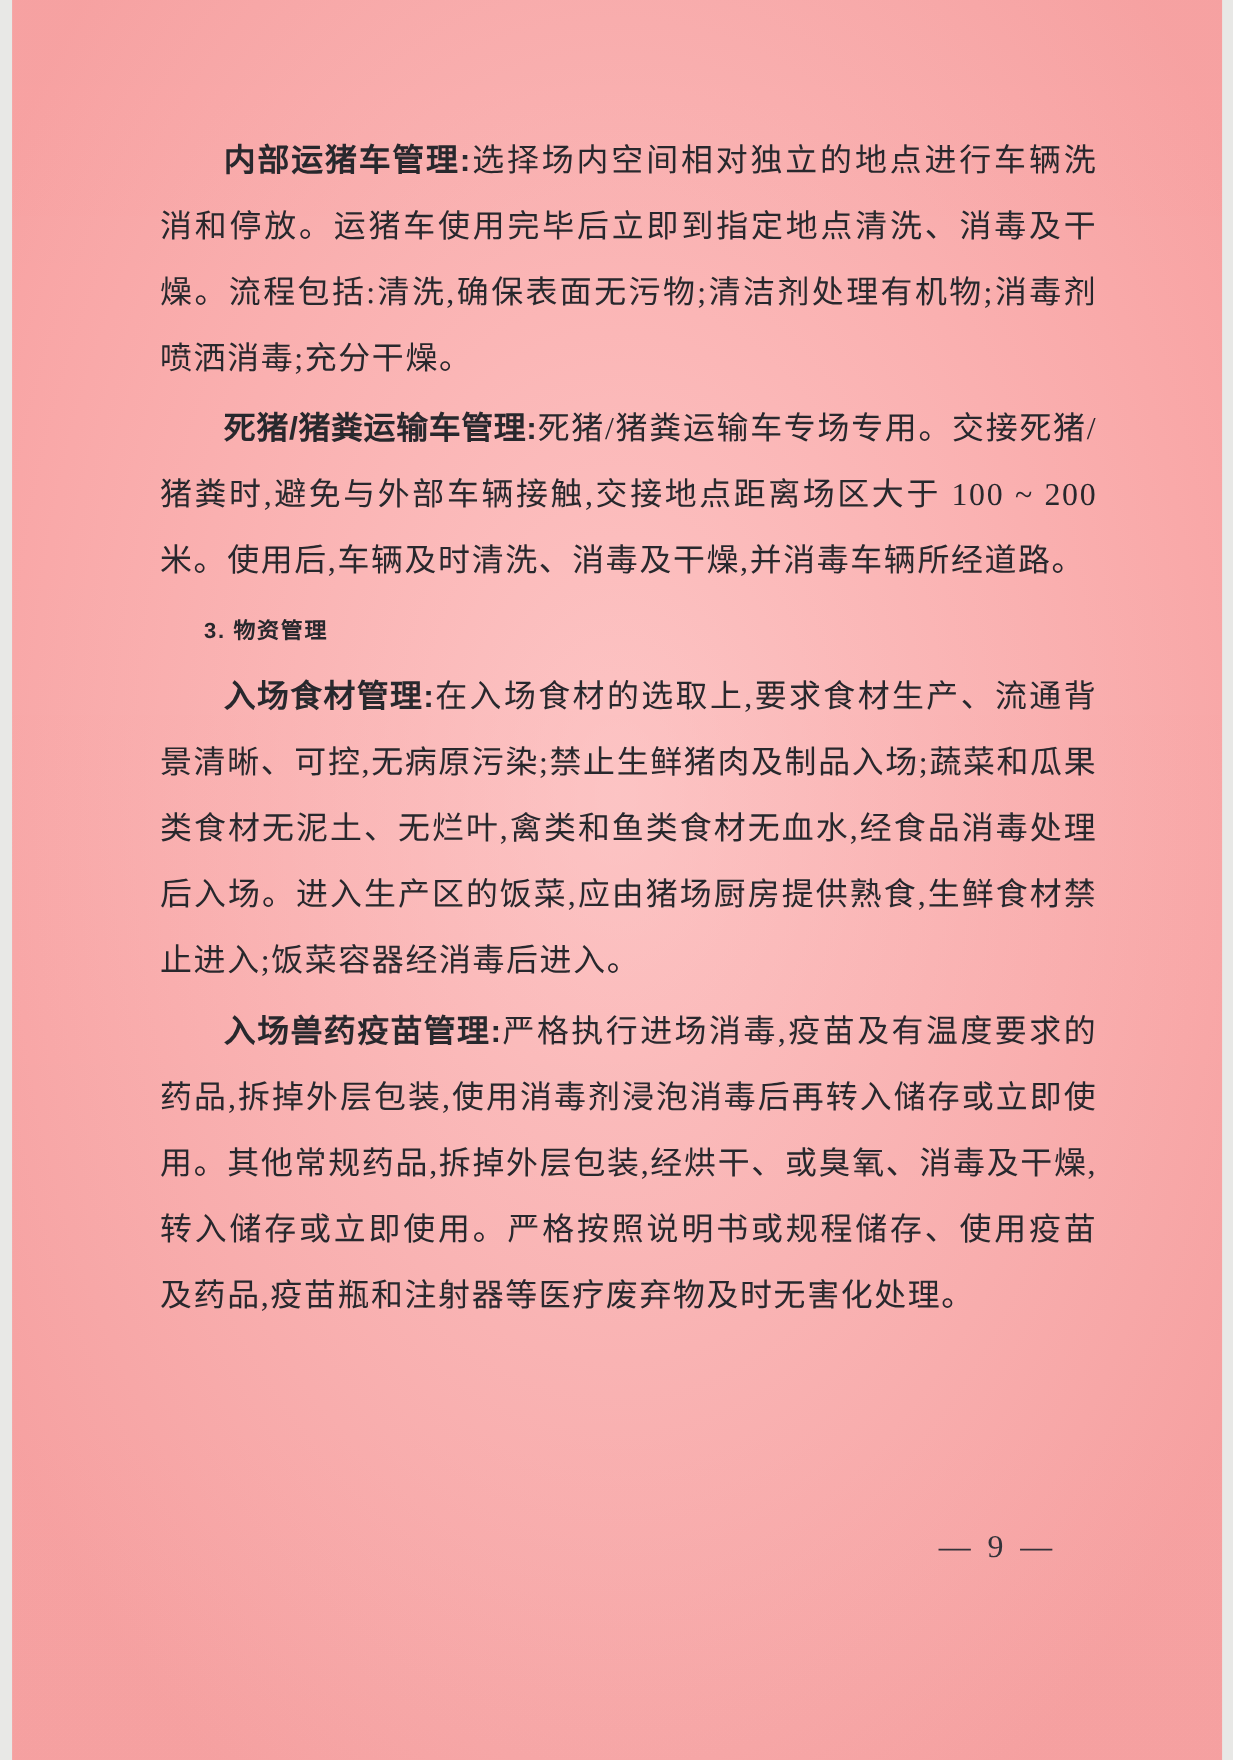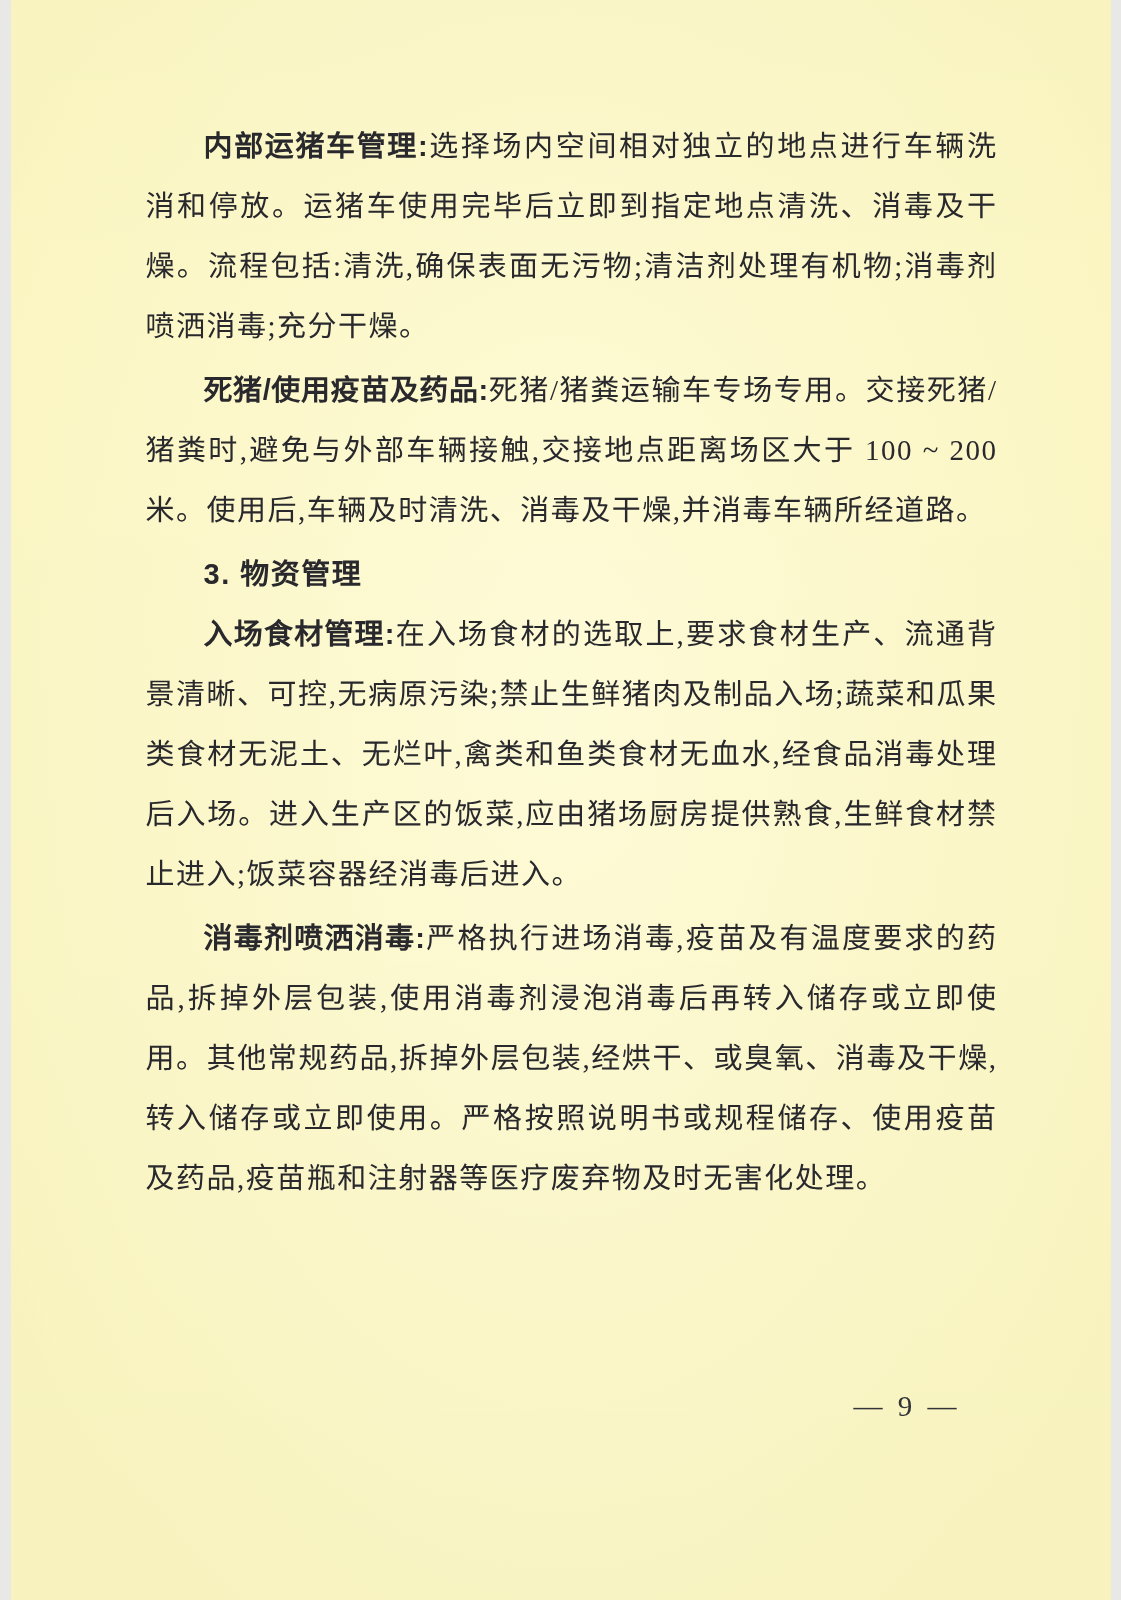--- a/index.html
+++ b/index.html
@@ -5,21 +5,21 @@
   html, body {
     margin: 0;
     padding: 0;
     background: #e8e8e6;
   }
   .page {
     position: relative;
     width: 1100px;
     height: 1600px;
     margin: 0 auto;
-    background: #fef9c3;
+    background: #fca5a5;
     color: #28282d;
     font-family: "Liberation Serif", "DejaVu Serif", serif;
     overflow: hidden;
   }
   
   .page::before {
     content: "";
     position: absolute;
     inset: 0;
     pointer-events: none;
@@ -46,21 +46,21 @@
   .section-heading {
     margin-top: 4px;
   }
   .lead {
     font-weight: bold;
     font-family: "Liberation Sans", "DejaVu Sans", sans-serif;
     letter-spacing: 0.5px;
   }
   .section-heading {
     margin-bottom: 0;
-    font-size: 29px;
+    font-size: 20px;
     line-height: 60px;
     letter-spacing: 1.5px;
     text-indent: 2em;
     font-weight: bold;
     font-family: "Liberation Sans", "DejaVu Sans", sans-serif;
   }
   .page-number {
     position: absolute;
     top: 1388px;
     right: 150px;
@@ -72,25 +72,25 @@
   }
 </style>
 </head>
 <body>
 
 <div class="page">
   <div class="content">
 
     <p class="para"><span class="lead">内部运猪车管理:</span><span>选择场内空间相对独立的地点进行车辆洗消和停放。运猪车使用完毕后立即到指定地点清洗、消毒及干燥。流程包括:清洗,确保表面无污物;清洁剂处理有机物;消毒剂喷洒消毒;充分干燥。</span></p>
 
-    <p class="para"><span class="lead">死猪/使用疫苗及药品:</span><span>死猪/猪粪运输车专场专用。交接死猪/猪粪时,避免与外部车辆接触,交接地点距离场区大于 100 ~ 200 米。使用后,车辆及时清洗、消毒及干燥,并消毒车辆所经道路。</span></p>
+    <p class="para"><span class="lead">死猪/猪粪运输车管理:</span><span>死猪/猪粪运输车专场专用。交接死猪/猪粪时,避免与外部车辆接触,交接地点距离场区大于 100 ~ 200 米。使用后,车辆及时清洗、消毒及干燥,并消毒车辆所经道路。</span></p>
 
     <h2 class="section-heading">3. 物资管理</h2>
 
 
     <p class="para"><span class="lead">入场食材管理:</span><span>在入场食材的选取上,要求食材生产、流通背景清晰、可控,无病原污染;禁止生鲜猪肉及制品入场;蔬菜和瓜果类食材无泥土、无烂叶,禽类和鱼类食材无血水,经食品消毒处理后入场。进入生产区的饭菜,应由猪场厨房提供熟食,生鲜食材禁止进入;饭菜容器经消毒后进入。</span></p>
 
-    <p class="para"><span class="lead">消毒剂喷洒消毒:</span><span>严格执行进场消毒,疫苗及有温度要求的药品,拆掉外层包装,使用消毒剂浸泡消毒后再转入储存或立即使用。其他常规药品,拆掉外层包装,经烘干、或臭氧、消毒及干燥,转入储存或立即使用。严格按照说明书或规程储存、使用疫苗及药品,疫苗瓶和注射器等医疗废弃物及时无害化处理。</span></p>
+    <p class="para"><span class="lead">入场兽药疫苗管理:</span><span>严格执行进场消毒,疫苗及有温度要求的药品,拆掉外层包装,使用消毒剂浸泡消毒后再转入储存或立即使用。其他常规药品,拆掉外层包装,经烘干、或臭氧、消毒及干燥,转入储存或立即使用。严格按照说明书或规程储存、使用疫苗及药品,疫苗瓶和注射器等医疗废弃物及时无害化处理。</span></p>
 
   </div>
 
   <div class="page-number">— 9 —</div>
 </div>
 
 </body></html>

